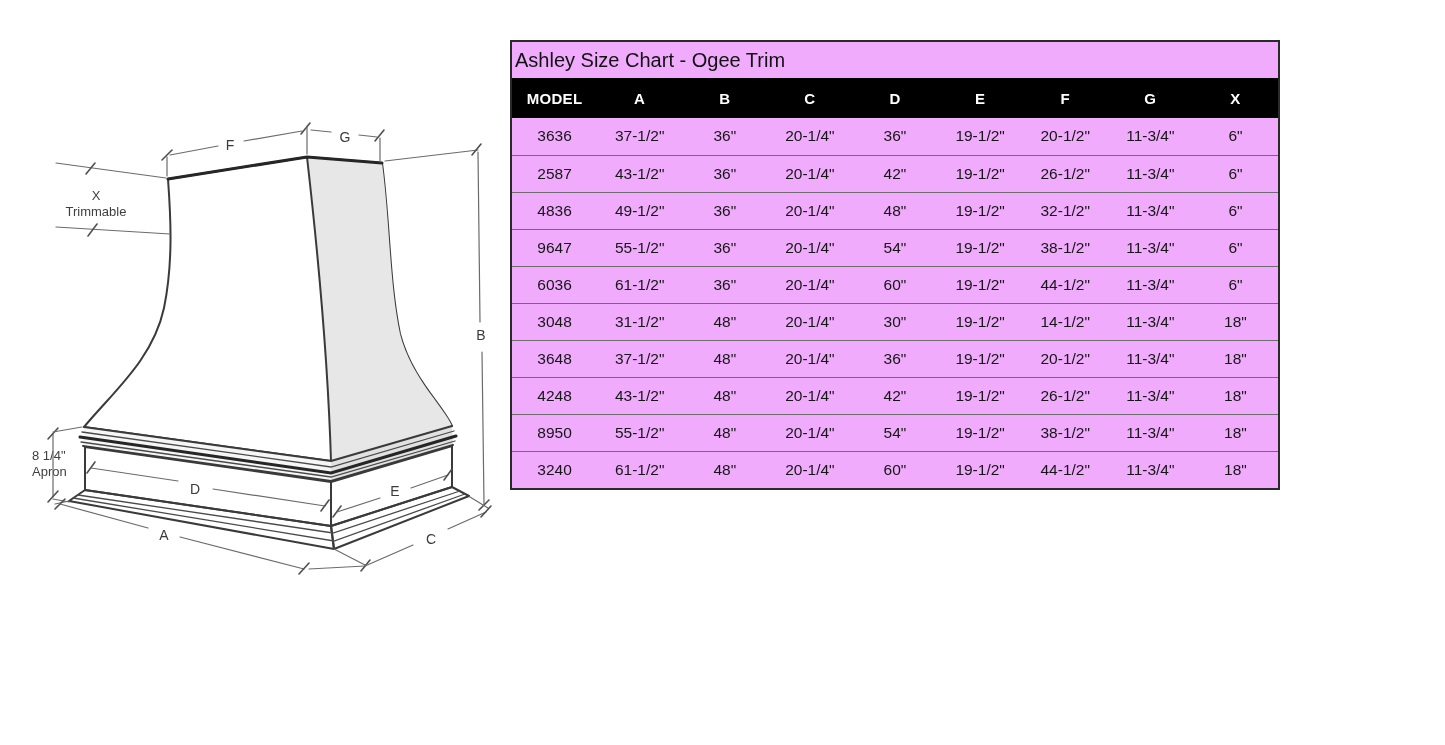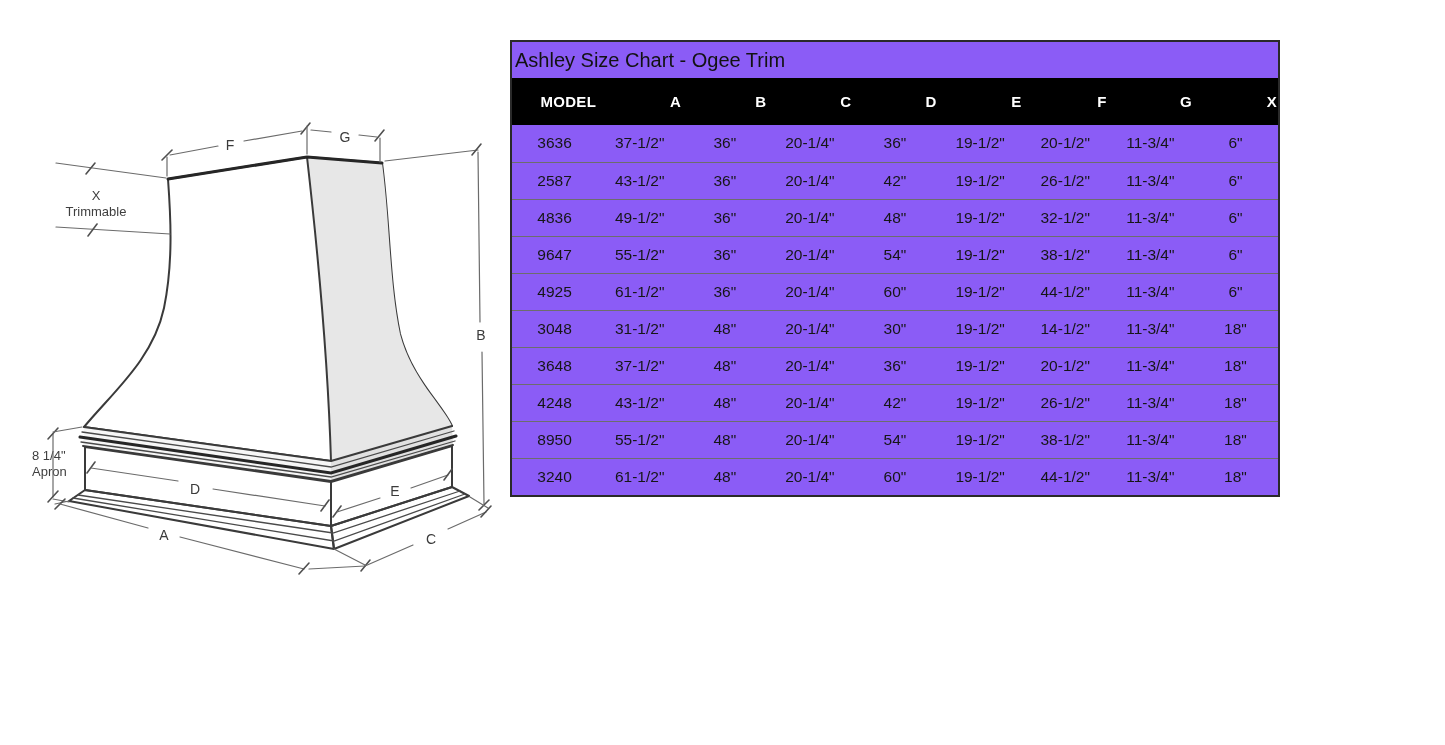--- a/index.html
+++ b/index.html
@@ -21,39 +21,39 @@
   .sketch-thin  { stroke: #4a4a4a; stroke-width: 1.3; fill: none; stroke-linecap: round; }
   .sketch-heavy { stroke: #262626; stroke-width: 3;   fill: none; stroke-linecap: round; }
   .dim-line     { stroke: #6b6b6b; stroke-width: 1.2; fill: none; stroke-linecap: round; }
   .tick         { stroke: #4f4f4f; stroke-width: 1.6; fill: none; stroke-linecap: round; }
   .dim-text     { font: 14px "Liberation Sans", sans-serif; fill: #3b3b3b; }
   .dim-text-sm  { font: 13px "Liberation Sans", sans-serif; fill: #3f3f3f; }
 
   
   .table-card {
     position: absolute; left: 510px; top: 40px; width: 770px;
-    background: #8b5cf6;
+    background: #f0abfc;
     border: 2px solid #2a2a2a;
   }
   .table-title {
     height: 36px; line-height: 36px;
     padding-left: 3px;
     font-size: 20px; font-weight: 500; color: #121212;
     white-space: nowrap;
   }
   table.size-table {
     width: 100%;
     border-collapse: collapse;
     table-layout: fixed;
   }
   .size-table thead th {
     background: #000000; color: #ffffff;
-    height: 47px;
+    height: 40px;
     font-size: 15px; font-weight: 700; letter-spacing: .3px;
-    text-align: right;
+    text-align: center;
   }
   .size-table tbody td {
     height: 37px;
     text-align: center; vertical-align: middle;
     font-size: 15.5px; color: #161616;
     border-top: 1.6px solid #6d6d6d;
     white-space: nowrap;
   }
   .size-table tbody tr:first-child td { border-top: none; }
 </style>
@@ -219,21 +219,21 @@
             <td>55-1/2"</td>
             <td>36"</td>
             <td>20-1/4"</td>
             <td>54"</td>
             <td>19-1/2"</td>
             <td>38-1/2"</td>
             <td>11-3/4"</td>
             <td>6"</td>
           </tr>
           <tr>
-            <td>4925</td>
+            <td>6036</td>
             <td>61-1/2"</td>
             <td>36"</td>
             <td>20-1/4"</td>
             <td>60"</td>
             <td>19-1/2"</td>
             <td>44-1/2"</td>
             <td>11-3/4"</td>
             <td>6"</td>
           </tr>
           <tr>

